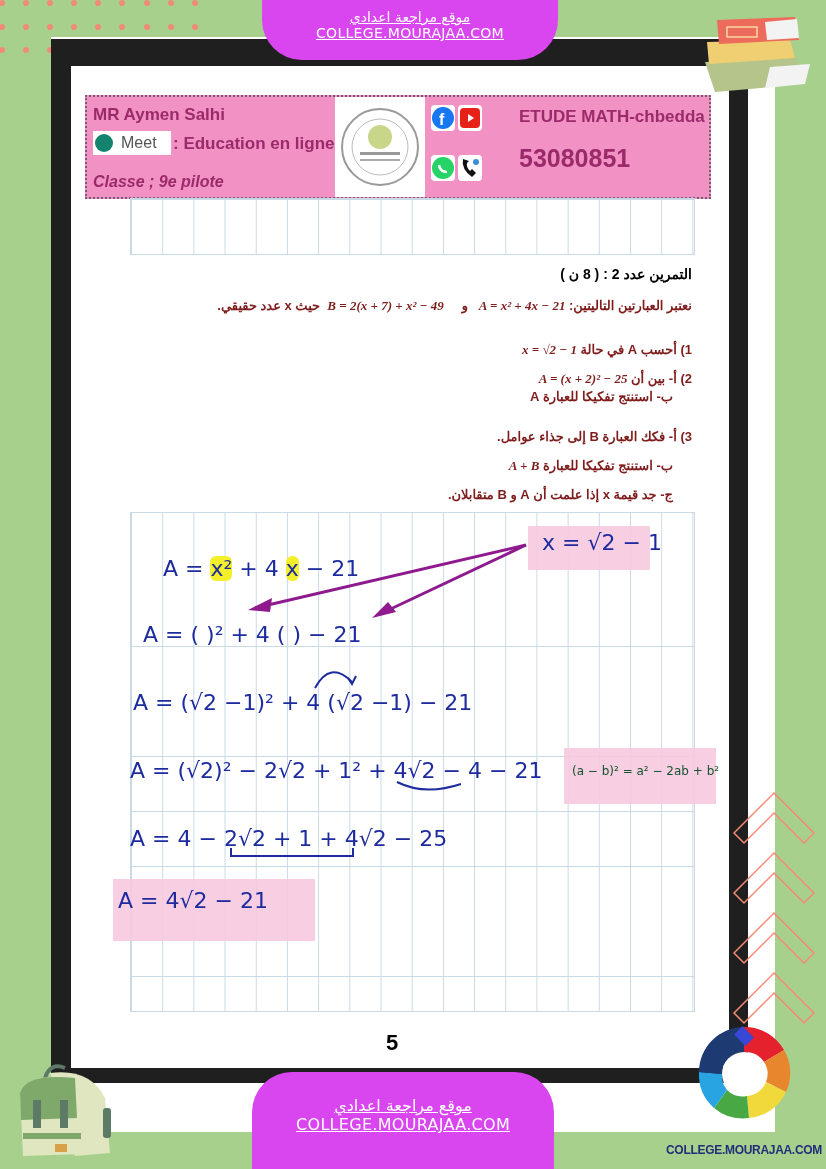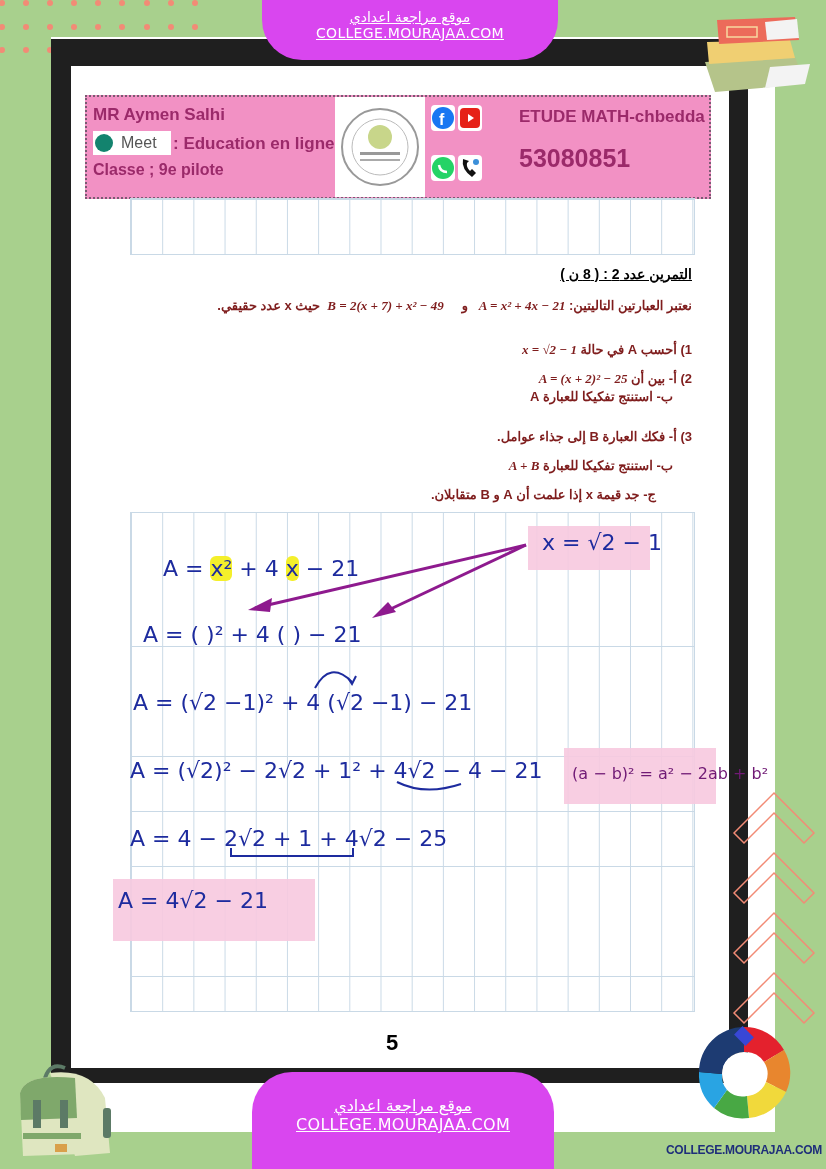--- a/index.html
+++ b/index.html
@@ -27,21 +27,21 @@
   .meet-icon{position:absolute;left:2px;top:3px;width:18px;height:18px;border-radius:50%;background:#13836e;}
   .meet-txt{position:absolute;left:28px;top:3px;color:#555;font-size:16px;}
   .sicon{position:absolute;width:24px;height:26px;border-radius:4px;}
 
   .grid{position:absolute;background-color:#fff;
     background-image:linear-gradient(#c9d9e6 1px,transparent 1px),linear-gradient(90deg,#c9d9e6 1px,transparent 1px);
     border:1px solid #c9d9e6;}
   .grid.g1{left:130px;top:198px;width:563px;height:55px;background-size:31.2px 47px;}
   .grid.g2{left:130px;top:512px;width:563px;height:498px;background-size:31.2px 55px;background-position:0 23px;}
 
-  .ex-title{position:absolute;right:134px;top:266px;font-weight:bold;font-size:14px;text-decoration:underline;direction:rtl;}
+  .ex-title{position:absolute;right:134px;top:266px;font-weight:bold;font-size:14px;direction:rtl;}
   .ex-line{position:absolute;right:134px;font-size:13px;font-weight:bold;direction:rtl;white-space:nowrap;color:#7f1d1d;}
   .math{font-family:"Liberation Serif",serif;font-style:italic;font-weight:bold;}
 
   .hw{position:absolute;color:#1d2b9e;font-family:"DejaVu Sans",sans-serif;font-size:22px;white-space:nowrap;}
   .pinkbox{position:absolute;background:#f7c9df;opacity:0.9;}
   .hl{background:#f4ef2b;border-radius:6px;}
   .page-num{position:absolute;left:386px;top:1030px;font-weight:bold;font-size:22px;}
   svg{position:absolute;}
 </style>
 </head>
@@ -99,21 +99,21 @@
 </svg>
 
 <div class="header-box">
   <div class="hb-left">
     <div class="ht" style="left:6px;top:8px;">MR  Aymen Salhi</div>
     <div class="meet">
       <span class="meet-icon"></span>
       <span class="meet-txt">Meet</span>
     </div>
     <div class="ht" style="left:86px;top:37px;">: Education en ligne</div>
-    <div class="ht" style="left:6px;top:64px;font-size:16px;">Classe ;  9e pilote</div>
+    <div class="ht" style="left:6px;top:76px;font-size:16px;font-style:italic;">Classe ;  9e pilote</div>
   </div>
   <div class="hb-logo">
     <svg width="90" height="100">
       <circle cx="45" cy="50" r="38" fill="none" stroke="#999" stroke-width="2"></circle>
       <circle cx="45" cy="50" r="28" fill="none" stroke="#bbb" stroke-width="1"></circle>
       <circle cx="45" cy="40" r="12" fill="#c8d68a"></circle>
       <rect x="25" y="55" width="40" height="3" fill="#999"></rect>
       <rect x="25" y="62" width="40" height="2" fill="#aaa"></rect>
     </svg>
   </div>
@@ -171,21 +171,21 @@
   <span>ب- استنتج تفكيكا للعبارة A</span>
 </div>
 <div class="ex-line" style="top:429px;">
   <span>3)</span>
   <span>أ- فكك العبارة B إلى جذاء عوامل.</span>
 </div>
 <div class="ex-line" style="top:458px;right:153px;">
   <span>ب- استنتج تفكيكا للعبارة</span>
   <span class="math" dir="ltr">A + B</span>
 </div>
-<div class="ex-line" style="top:487px;right:170px;">
+<div class="ex-line" style="top:487px;right:153px;">
   <span>ج- جد قيمة x إذا علمت أن A و B متقابلان.</span>
 </div>
 
 <div class="grid g2"></div>
 <div class="pinkbox" style="left:528px;top:526px;width:122px;height:44px;"></div>
 <div class="hw" style="left:542px;top:530px;">x = √2 − 1</div>
 
 <div class="hw" style="left:163px;top:556px;">
   <span>A = </span><span class="hl">x²</span><span> + 4 </span><span class="hl">x</span><span> −  21</span>
 </div>
@@ -201,21 +201,21 @@
 <svg style="left:310px;top:660px" width="50" height="30">
   <path d="M5 28 Q20 0 42 22" stroke="#1d2b9e" stroke-width="2" fill="none"></path>
   <path d="M38 18 L42 24 L46 16" stroke="#1d2b9e" stroke-width="2" fill="none"></path>
 </svg>
 <div class="hw" style="left:133px;top:690px;">A  =  (√2 −1)² + 4 (√2 −1)  − 21</div>
 <div class="hw" style="left:130px;top:758px;">A  =  (√2)² − 2√2 + 1² + 4√2 − 4  − 21</div>
 <svg style="left:395px;top:780px" width="70" height="14">
   <path d="M2 2 Q30 16 66 4" stroke="#1d2b9e" stroke-width="2" fill="none"></path>
 </svg>
 <div class="pinkbox" style="left:564px;top:748px;width:152px;height:56px;"></div>
-<div class="hw" style="left:572px;top:764px;color:#701a75;font-size:16px;">(a − b)² = a² − 2ab + b²</div>
+<div class="hw" style="left:572px;top:764px;color:#14532d;font-size:12px;">(a − b)² = a² − 2ab + b²</div>
 <div class="hw" style="left:122px;top:826px;margin-left:8px;">A  =  4  − 2√2 + 1   + 4√2   − 25</div>
 <svg style="left:228px;top:846px" width="130" height="14">
   <path d="M3 2 L3 10 L125 10 L125 2" stroke="#1d2b9e" stroke-width="2" fill="none"></path>
 </svg>
 <div class="pinkbox" style="left:113px;top:879px;width:202px;height:62px;"></div>
 <div class="hw" style="left:118px;top:888px;">A =   4√2 − 21</div>
 
 <div class="page-num">5</div>
 
 <svg style="left:732px;top:790px" width="90" height="250">

